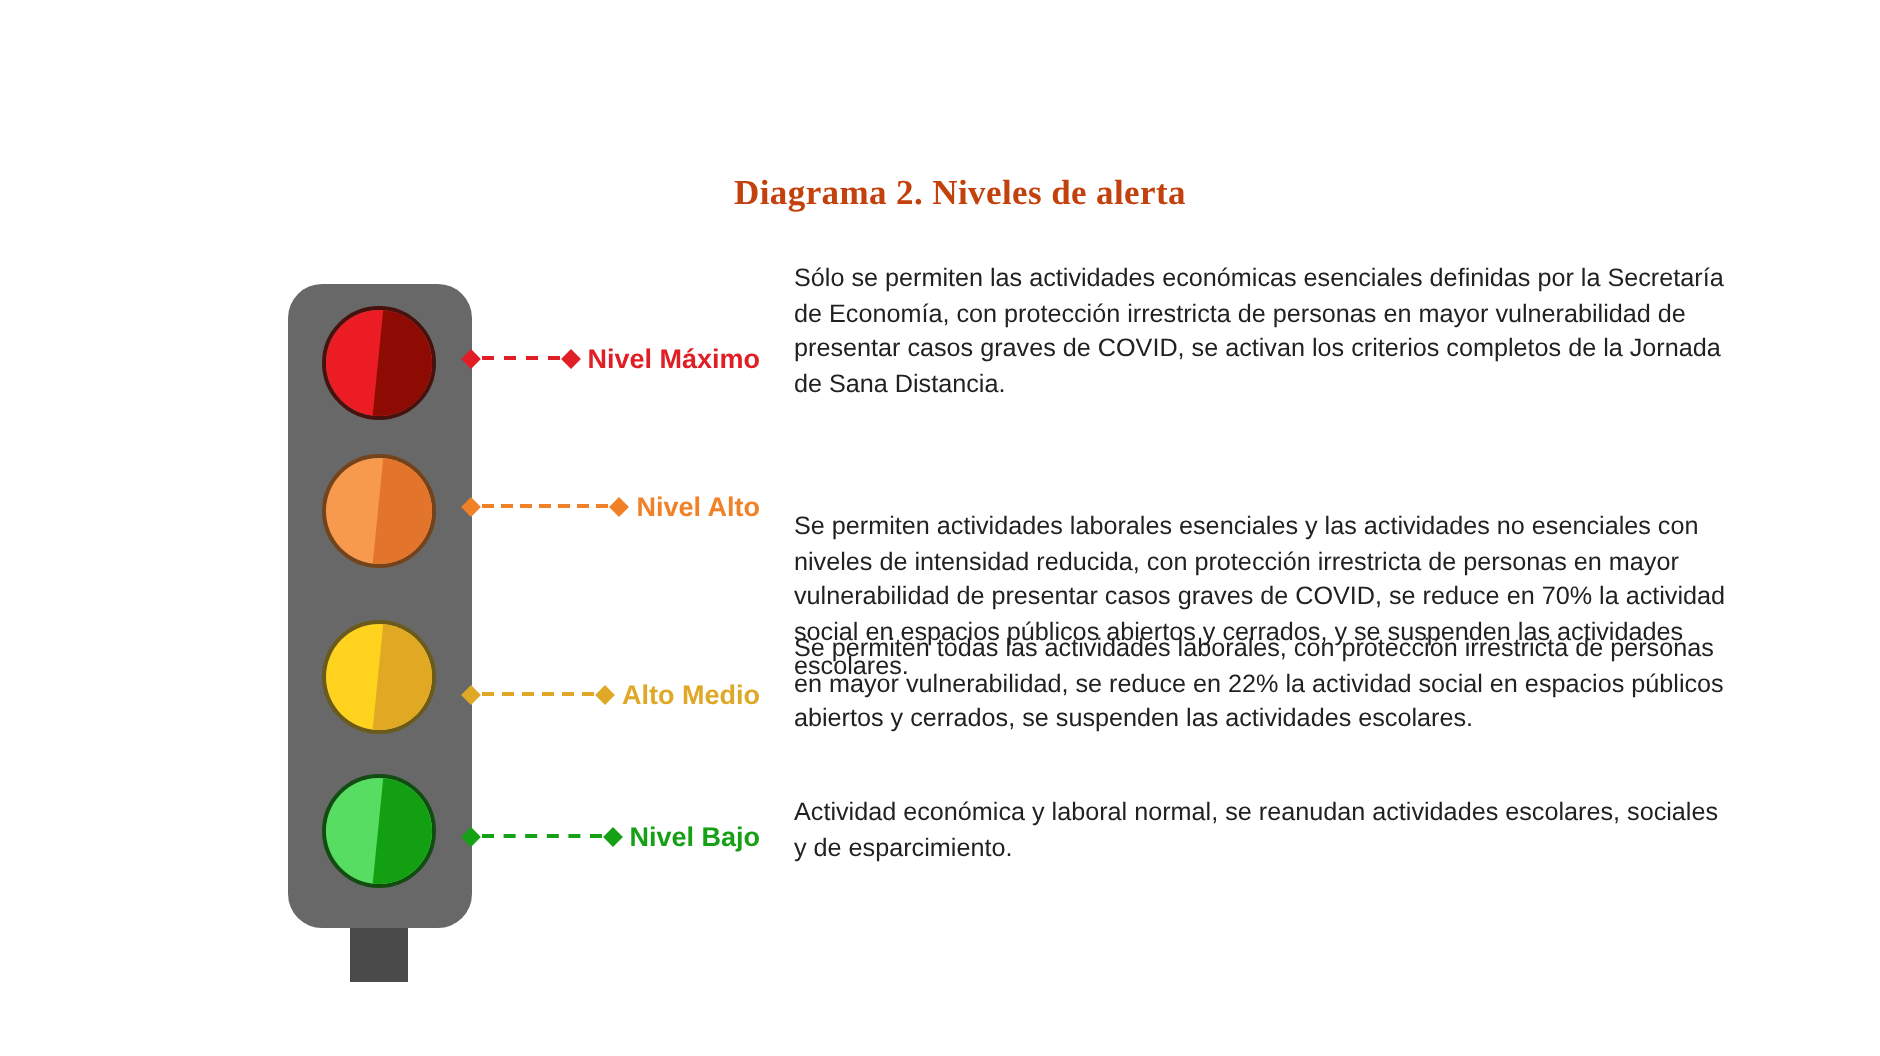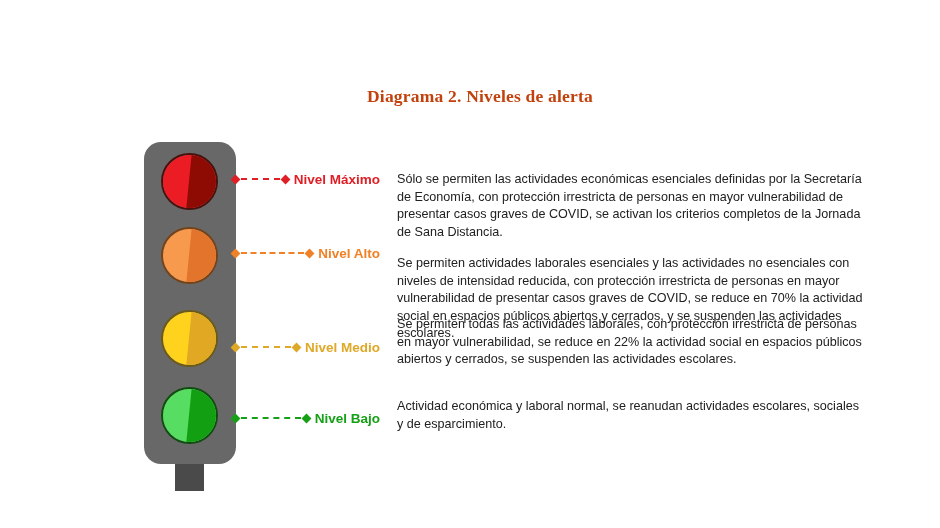--- a/index.html
+++ b/index.html
@@ -100,21 +100,21 @@
   
   .desc {
     position: absolute;
     left: 397px;
     width: 470px;
     margin: 0;
     font-size: 12.6px;
     line-height: 17.5px;
     color: #212121;
   }
-  .d-0 { top: 131px; margin-top: 40px; }
+  .d-0 { top: 131px; }
   .d-1 { top: 211px; margin-top: 44px; }
   .d-2 { top: 316px; }
   .d-3 { top: 398px; }
 </style>
 </head>
 <body>
 
 <div class="canvas">
 
   <h1 class="title">Diagrama 2. Niveles de alerta</h1>
@@ -153,21 +153,21 @@
     <span class="diamond"></span>
     <span class="dash"></span>
     <span class="diamond"></span>
     <span class="level-label">Nivel Máximo</span>
   </div>
 
   <div class="connector c-2" style="color: rgb(223, 168, 38);">
     <span class="diamond"></span>
     <span class="dash"></span>
     <span class="diamond"></span>
-    <span class="level-label">Nivel Medio</span>
+    <span class="level-label">Alto Medio</span>
   </div>
 
   <div class="connector c-3" style="color: rgb(22, 160, 22);">
     <span class="diamond"></span>
     <span class="dash"></span>
     <span class="diamond"></span>
     <span class="level-label">Nivel Bajo</span>
   </div>
 
   <p class="desc d-0">Sólo se permiten las actividades económicas esenciales definidas por la Secretaría de Economía, con protección irrestricta de personas en mayor vulnerabilidad de presentar casos graves de COVID, se activan los criterios completos de la Jornada de Sana Distancia.</p>

